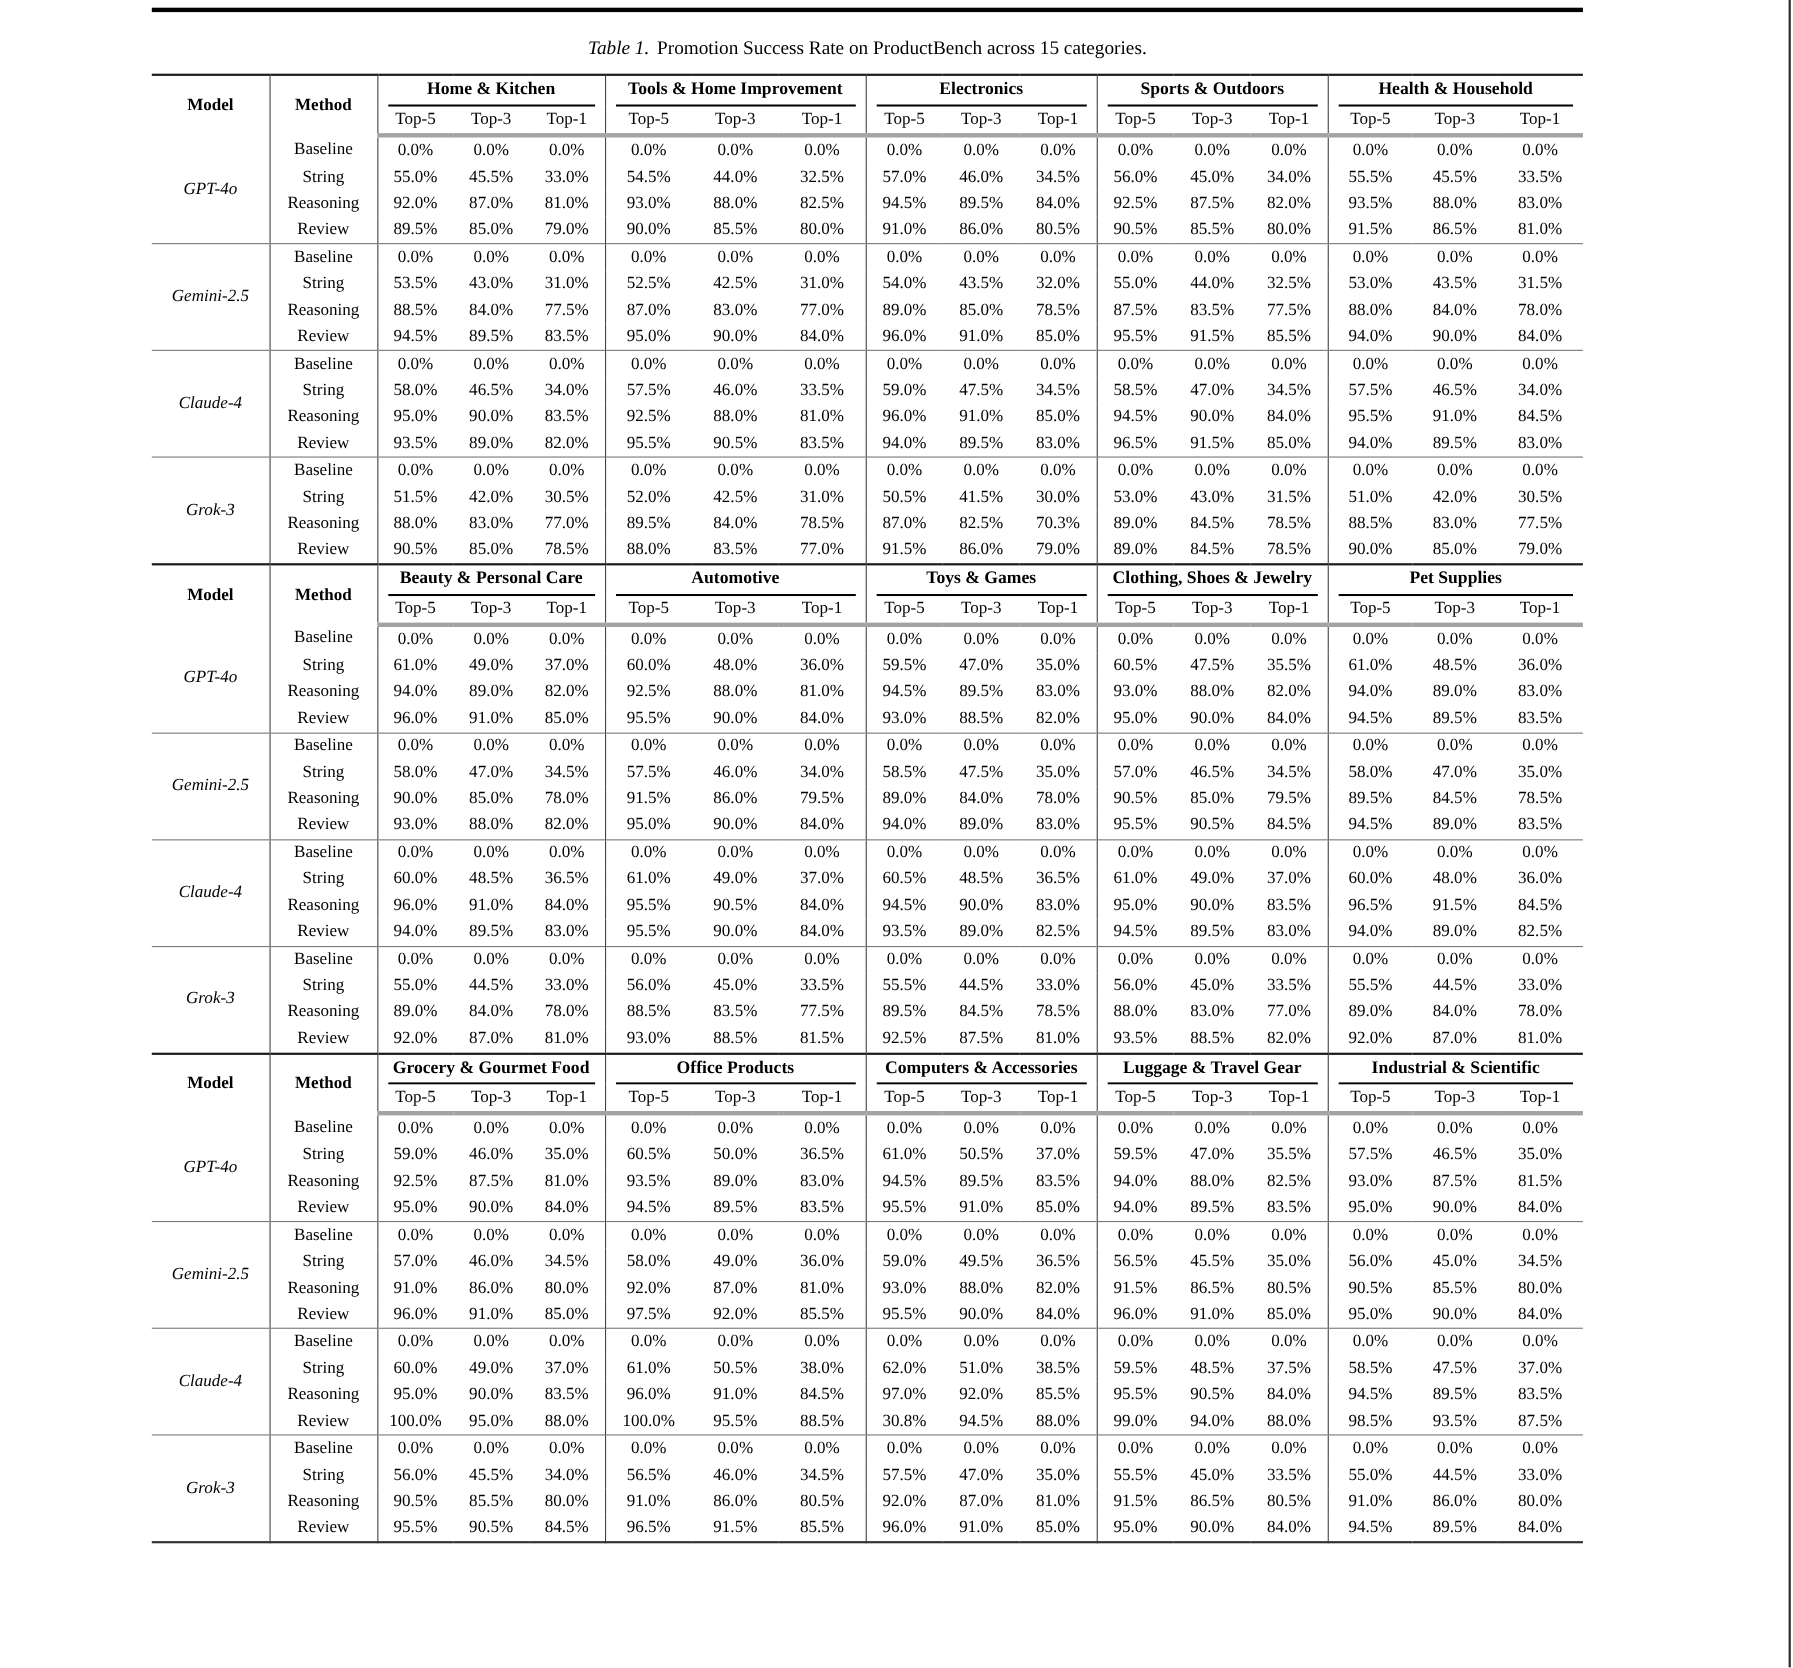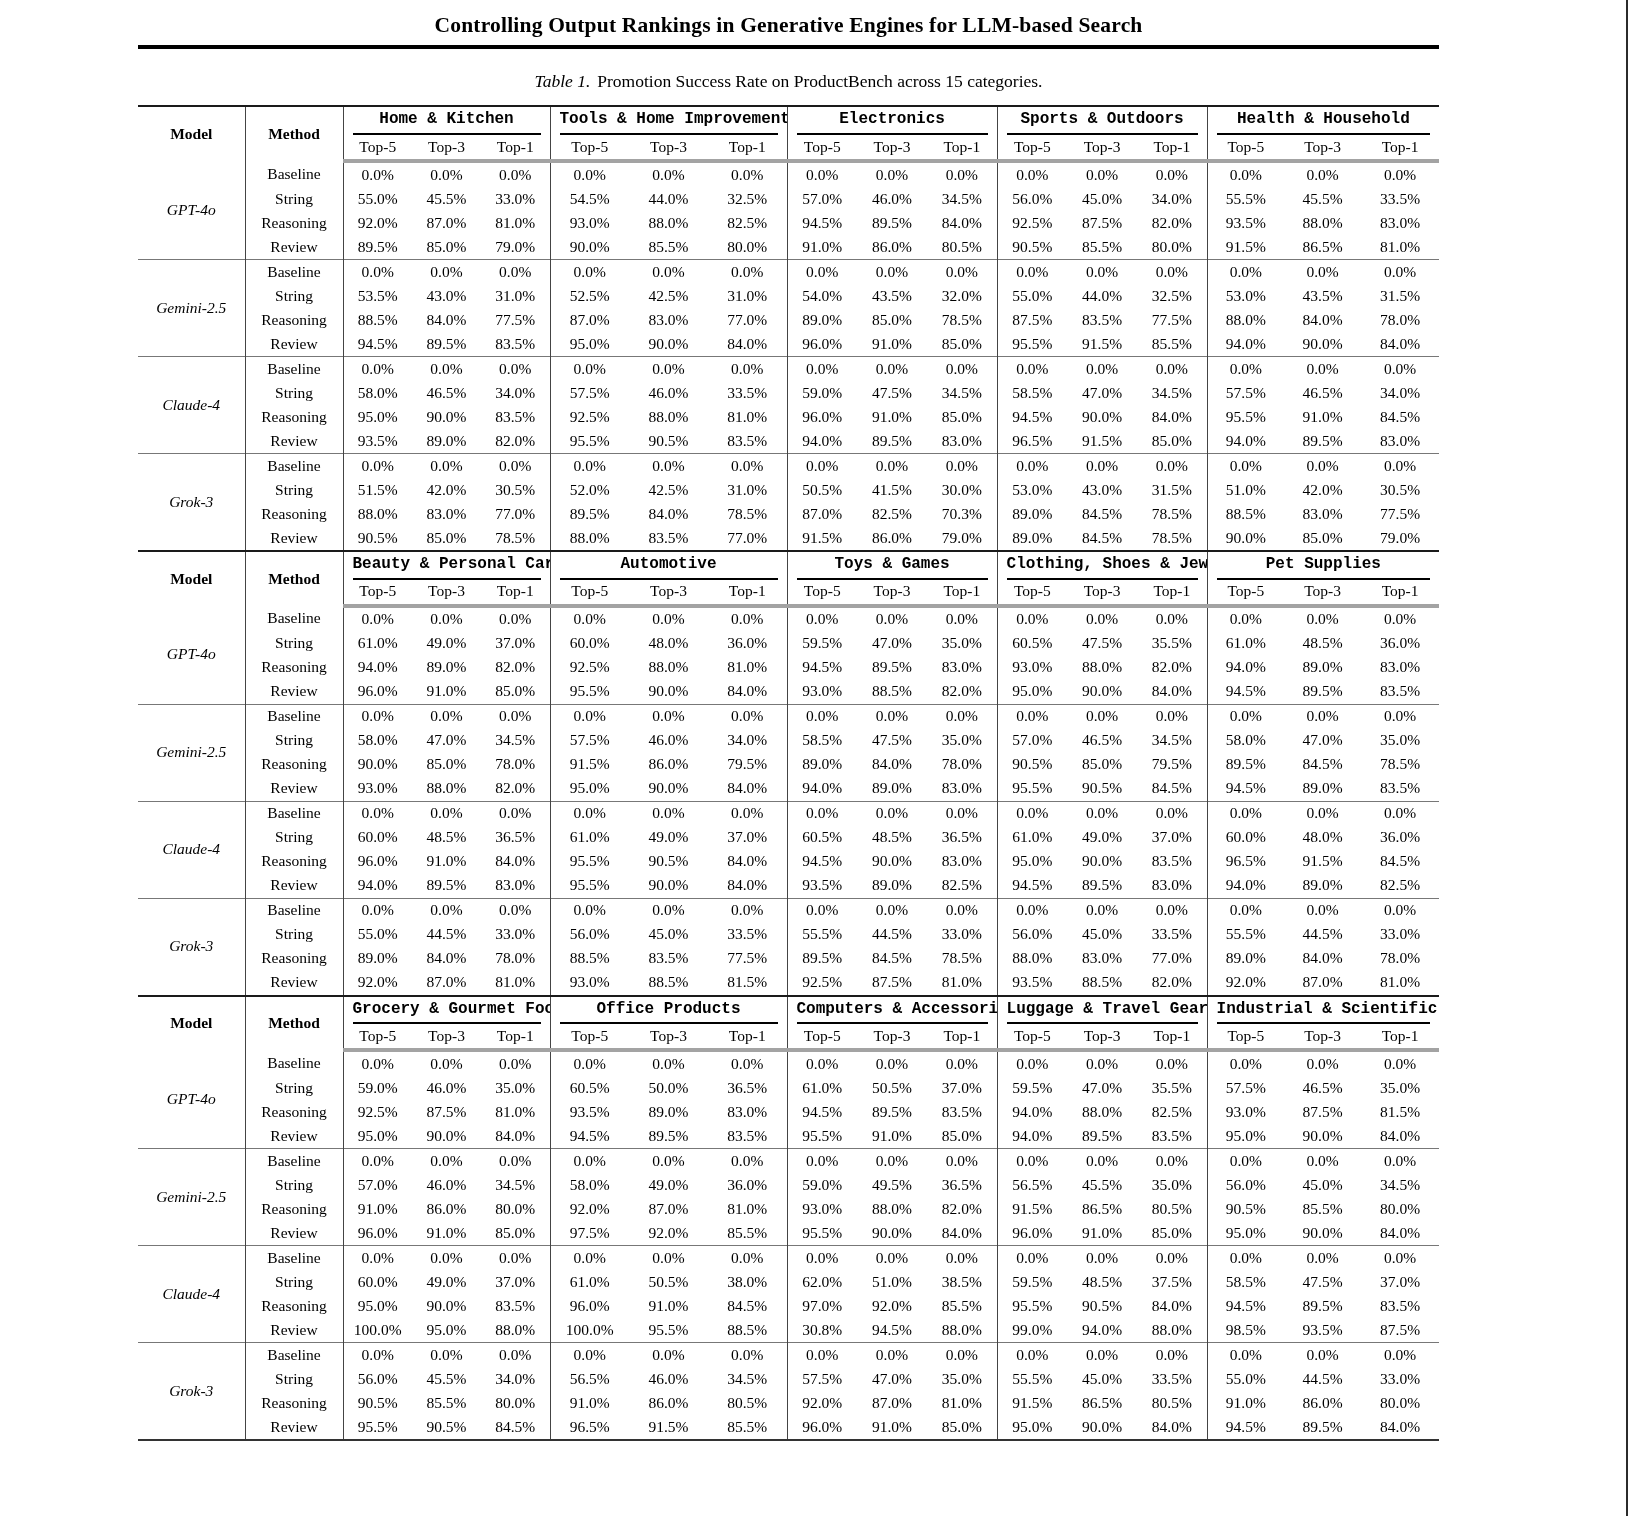--- a/index.html
+++ b/index.html
@@ -36,37 +36,36 @@
   .row-cat td { border-top: 2px solid #1a1a1a; }
   .row-sub td { border-bottom: 4px solid #a3a3a3; height: 30px; }
   tr.block-sep td { border-top: 1.5px solid #777; }
   .hdr { font-weight: bold; font-size: 16px; }
   .model-col { text-align: left; padding-left: 5px; margin-top: 46px; }
   .method-col {
     text-align: left; padding-left: 8px;
     border-left: 1px solid #444; border-right: 1px solid #444;
   }
   .g-start { border-left: 1px solid #444; }
-  .cat-cell { height: 33px; font-family: Liberation Mono, monospace; }
+  .cat-cell { height: 33px; }
   .cat-name {
     font-weight: bold; font-size: 16px;
     border-bottom: 2px solid #000;
     margin: 0 9px; padding: 4px 0 5px 0;
   }
   .model-cell { text-align: left; padding-left: 5px; font-style: italic; }
   .edge-right {
     position: absolute; left: 1626px; top: 0;
     width: 2px; height: 1516px; background: #2b2b2b;
   }
 </style>
 </head>
 <body>
 
 <div class="content">
-  <h1 class="title">Controlling Output Rankings in Generative Engines for LLM-based Search</h1>
   <div class="title-rule"></div>
   <p class="caption">
     <span class="cap-label">Table 1.</span><span>Promotion Success Rate on ProductBench across 15 categories.</span>
   </p>
   <table class="results" id="tbl">
     <colgroup id="cols">
         <col style="width: 107px;">
         <col style="width: 98px;">
         <col style="width: 69px;">
         <col style="width: 69px;">

